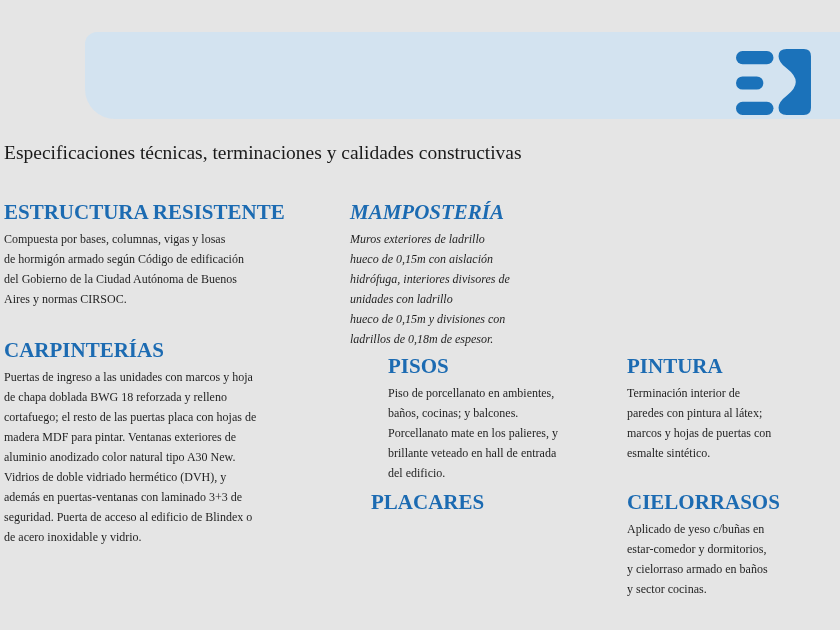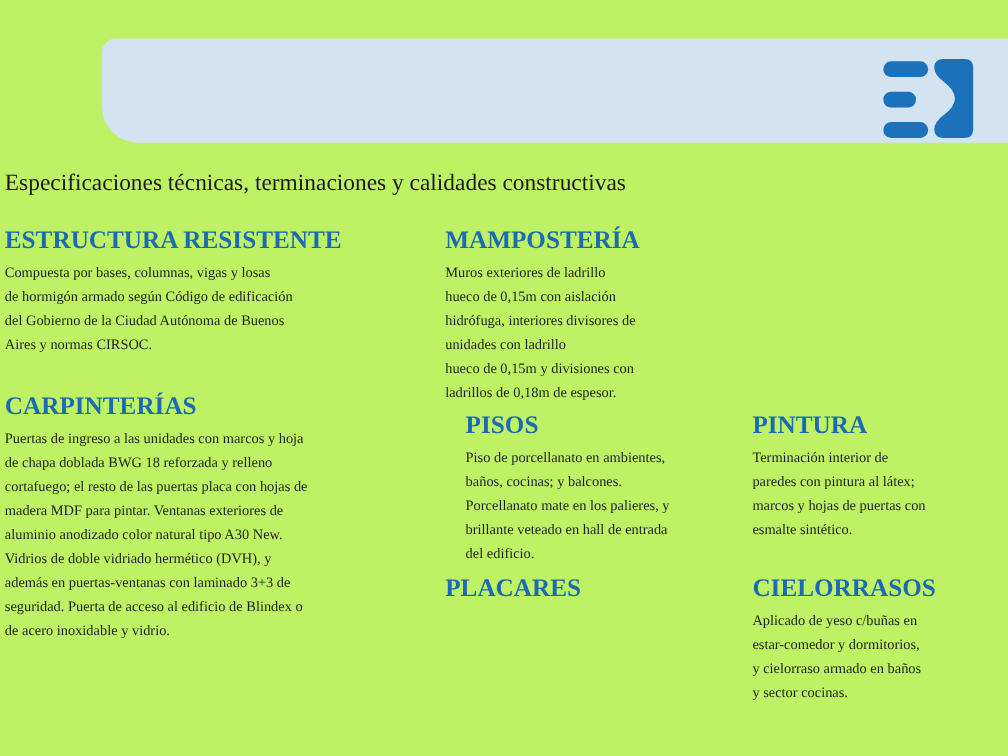--- a/index.html
+++ b/index.html
@@ -7,21 +7,21 @@
     --logo-blue:#1b72ba;
     --banner-bg:#d3e3f0;
     --body-text:#1f1f1f;
     --title-text:#1a1a1a;
   }
   *{margin:0;padding:0;box-sizing:border-box;}
   html,body{background:#fff;}
   .page{
     position:relative;
     width:840px;height:630px;
-    background:#bef264;
+    background:#e5e5e5;
     overflow:hidden;
     font-family:"Liberation Serif","DejaVu Serif",serif;
   }
   .banner{
     position:absolute;
     left:85px;top:32px;right:0;height:87px;
     background:var(--banner-bg);
     border-radius:12px 0 0 30px;
   }
   .logo{
@@ -38,32 +38,32 @@
     line-height:24px;
     color:var(--title-text);
     white-space:pre;
   }
   .section{position:absolute;}
   .section h2{
     font-size:21px;
     line-height:25px;
     font-weight:bold;
     color:var(--accent-heading);
-    margin:4px 0 4px 0;
+    margin:16px 0 4px 0;
     white-space:pre;
   }
   .section p{
     font-size:12px;
     line-height:20px;
     color:var(--body-text);
     white-space:pre;
   }
   .s-estructura {left:4px;  top:184px;width:370px;}
   .s-carpinterias{left:4px;  top:322px;width:370px;}
-  .s-mamposteria{left:371px;top:184px;width:260px;}
+  .s-mamposteria{left:350px;top:184px;width:260px;font-style:italic;}
   .s-pisos      {left:388px;top:338px;width:260px;}
   .s-placares   {left:371px;top:474px;width:260px;}
   .s-revoques   {left:627px;top:184px;width:213px;}
   .s-pintura    {left:627px;top:338px;width:213px;}
   .s-cielorrasos{left:627px;top:474px;width:213px;}
 </style>
 </head>
 <body>
 
 <div class="page">

